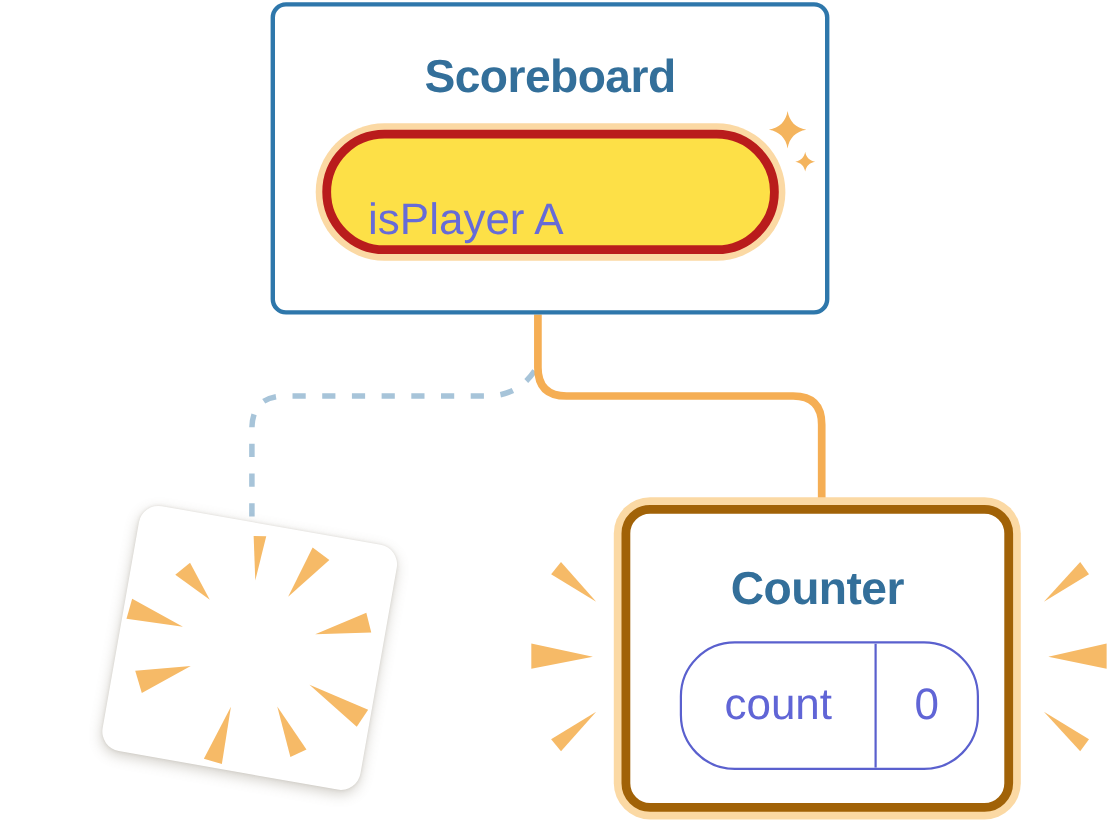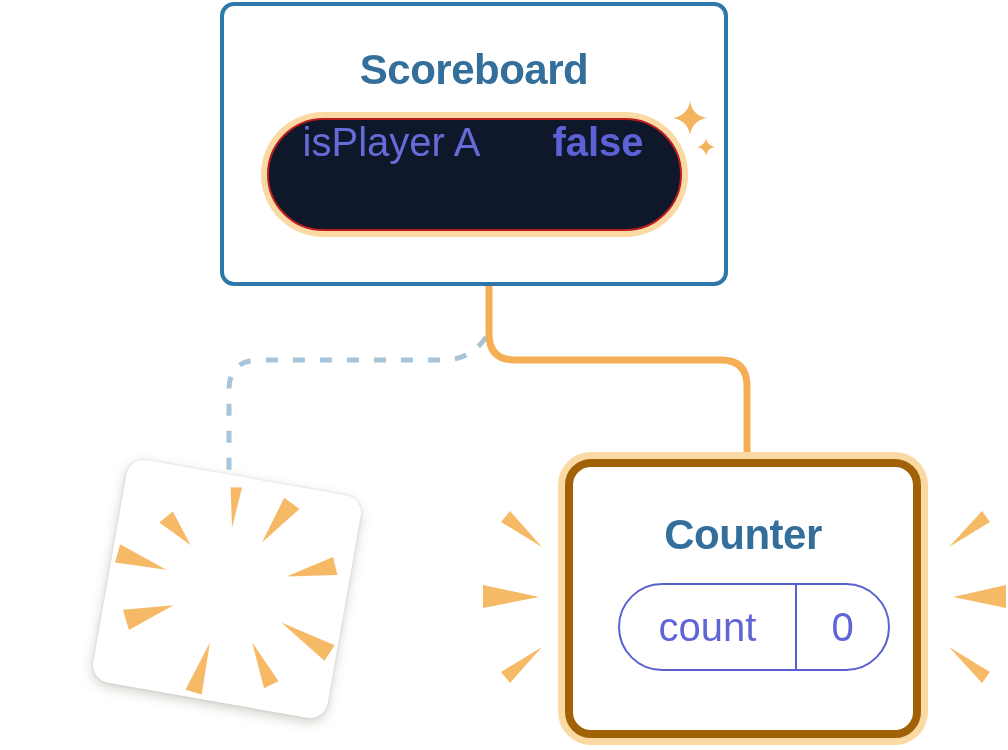--- a/index.html
+++ b/index.html
@@ -4,52 +4,52 @@
 <style>
   html,body{margin:0;padding:0;background:#fff;}
   .canvas{
     position:relative;width:1008px;height:750px;background:#ffffff;
     overflow:hidden;font-family:"Liberation Sans",sans-serif;
   }
   .layer{position:absolute;left:0;top:0;pointer-events:none;}
 
   
   .scoreboard-card{
-    position:absolute;left:220px;top:2px;width:508px;height:284px;
+    position:absolute;left:246px;top:2px;width:508px;height:284px;
     box-sizing:border-box;background:#fff;border:4px solid #2E77AB;border-radius:14px;
   }
   .card-title{
     position:absolute;width:100%;text-align:center;
     font-size:42px;font-weight:600;letter-spacing:-0.5px;color:#336F9A;
   }
   .scoreboard-card .card-title{top:40px;}
 
   .state-pill-orange{
     position:absolute;left:283px;top:118px;width:415px;height:113px;
-    box-sizing:border-box;background:#0f172a;
-    border:2px solid #b91c1c;border-radius:60px;
+    box-sizing:border-box;background:#fde047;
+    border:8px solid #b91c1c;border-radius:60px;
     box-shadow:0 0 0 6px #FBD9A4;
-    display:flex;align-items:flex-start;overflow:hidden;
+    display:flex;align-items:flex-end;overflow:hidden;
   }
   .state-pill-orange .pill-cell{display:flex;align-items:center;justify-content:center;}
   .state-pill-orange .pill-label{width:245px;font-size:40px;color:#666BD8;}
   .state-pill-orange .pill-divider{width:2px;background:#F2A64B;}
   .state-pill-orange .pill-value{flex:1;font-size:40px;font-weight:700;color:#5C62D6;}
 
   
   .counter-card{
     position:absolute;left:565px;top:459px;width:356px;height:279px;
     box-sizing:border-box;background:#fff;
     border:8px solid #a16207;border-radius:26px;
     box-shadow:0 0 0 7px #FBD9A4;
   }
   .counter-card .card-title{top:44px;left:0;}
 
   .state-pill-indigo{
-    position:absolute;left:45px;top:116px;width:272px;height:88px;
+    position:absolute;left:45px;top:116px;width:272px;height:117px;
     box-sizing:border-box;background:#fff;
     border:2px solid #5A60CE;border-radius:50px;
     display:flex;align-items:stretch;overflow:hidden;
   }
   .state-pill-indigo .pill-cell{display:flex;align-items:center;justify-content:center;}
   .state-pill-indigo .pill-label{width:175px;font-size:40px;color:#6065D6;}
   .state-pill-indigo .pill-divider{width:2px;background:#5A60CE;}
   .state-pill-indigo .pill-value{flex:1;font-size:40px;color:#6065D6;}
 
   
@@ -96,21 +96,20 @@
       <polygon points="953,597 1006,585 1006,608"></polygon>
       <polygon points="949,647 990,672 982,683"></polygon>
     </g>
   </svg>
 
   <div class="scoreboard-card">
     <div class="card-title">Scoreboard</div>
     <div class="state-pill-orange" style="left:43px;top:112px;">
       <div class="pill-cell pill-label">isPlayer A</div>
       <div class="pill-divider"></div>
-      <div class="pill-cell pill-value">false</div>
     </div>
 
     <svg width="64" height="72" viewBox="0 0 64 72" style="position:absolute;left:444px;top:90px;">
       <g fill="#F4B45D">
         <path transform="translate(22,22) scale(17)" d="M0,-1 C0.09,-0.44 0.44,-0.09 1,0 C0.44,0.09 0.09,0.44 0,1 C-0.09,0.44 -0.44,0.09 -1,0 C-0.44,-0.09 -0.09,-0.44 0,-1 Z"></path>
         <path transform="translate(38,51) scale(9)" d="M0,-1 C0.09,-0.44 0.44,-0.09 1,0 C0.44,0.09 0.09,0.44 0,1 C-0.09,0.44 -0.44,0.09 -1,0 C-0.44,-0.09 -0.09,-0.44 0,-1 Z"></path>
       </g>
     </svg>
   </div>
 

